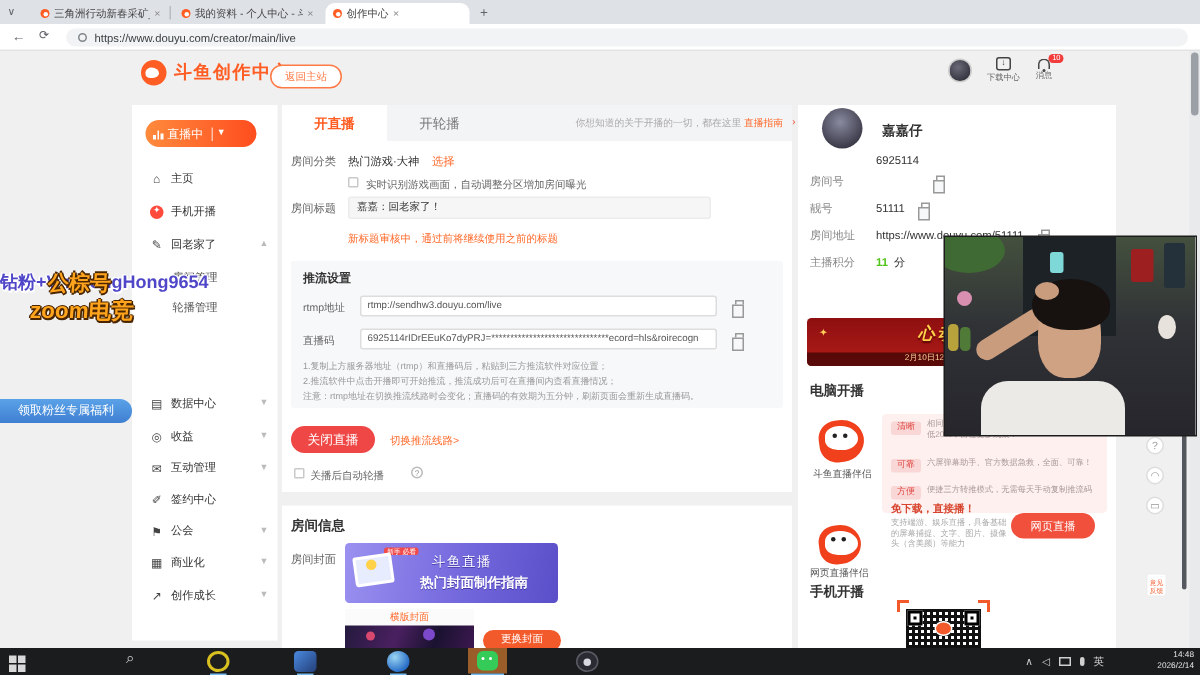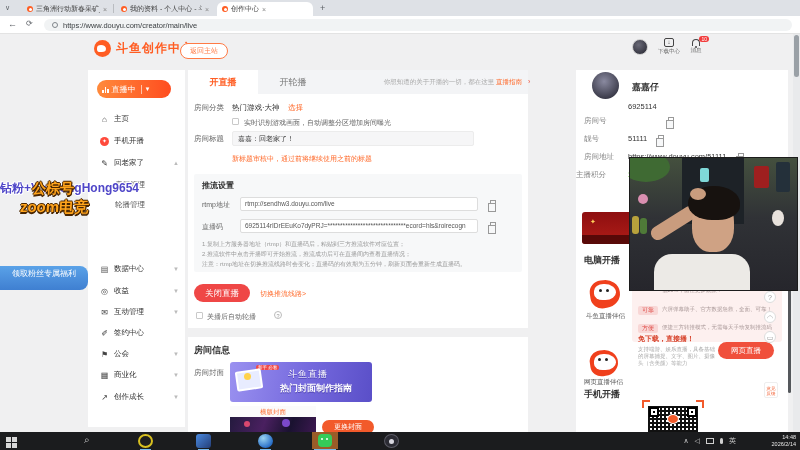--- a/index.html
+++ b/index.html
@@ -70,21 +70,21 @@
   #coverBanner .photo { position:absolute; left:6px; top:8px; width:26px; height:20px; background:#e8ecff; border:2px solid #fff; transform:rotate(-8deg); border-radius:2px; }
   #coverBanner .sun { position:absolute; left:14px; top:11px; width:7px; height:7px; border-radius:50%; background:#ffd24a; }
   #coverBanner .t1 { position:absolute; left:58px; top:6px; font-size:9px; font-weight:normal; color:#fff; text-shadow:0 1px 0 #4438a8; letter-spacing:1px; }
   #coverBanner .t2 { position:absolute; left:50px; top:20px; font-size:9px; font-weight:bold; color:#fff; text-shadow:0 1px 0 #4438a8; }
   #coverTab { position:absolute; left:42px; top:336px; width:86px; height:11px; background:#fbfbfb; color:#ff6a2b; font-size:6.5px; text-align:center; line-height:11px; }
   #coverThumb { position:absolute; left:42px; top:347px; width:86px; height:15px; background:linear-gradient(110deg,#241a3e,#4a2060 40%,#1a1230 70%,#3c1850); }
   #coverThumb i { position:absolute; border-radius:50%; }
   #coverBtn { position:absolute; left:134px; top:350px; width:52px; height:14px; background:#f25a2b; border-radius:8px; color:#fff; font-size:7px; text-align:center; line-height:14px; }
 
   
-  #panel { left:532px; top:36px; width:212px; height:362px; background:#fff;margin-left:44px; }
+  #panel { left:532px; top:36px; width:212px; height:362px; background:#fff; }
   #panelAvatar { position:absolute; left:16px; top:2px; width:27px; height:27px; border-radius:50%; background:radial-gradient(circle at 45% 35%, #8a8aa0, #1e1e2a); }
   .p-label { position:absolute; font-size:7.5px; color:#888; }
   .p-val { position:absolute; font-size:7.5px; color:#333; }
   #eventBanner { position:absolute; left:6px; top:142px; width:200px; height:32px; border-radius:3px; background:linear-gradient(180deg,#8e0f10,#b01d18); overflow:hidden; }
   #eventBanner .ti { position:absolute; left:0; right:0; top:3px; text-align:center; font-size:11px; font-weight:bold; font-style:italic; color:#ffd24a; text-shadow:0 1px 1px #5a0505; letter-spacing:2px; }
   #eventBanner .dt { position:absolute; left:0; right:0; bottom:0; height:9px; background:rgba(60,4,4,.75); color:#ffd9a0; font-size:5.5px; text-align:center; line-height:9px; }
   .spark { position:absolute; color:#ffcf5a; font-size:7px; }
   .mascot { position:absolute; width:30px; height:28px; }
   .mascot .body { position:absolute; inset:0; background:#f0401c; border-radius:45% 55% 55% 45%; transform:rotate(-8deg); }
   .mascot .face { position:absolute; left:4px; top:4px; width:22px; height:16px; background:#fff; border-radius:50% 60% 55% 45%; }
@@ -111,21 +111,21 @@
   #head { position:absolute; left:62px; top:38px; width:42px; height:56px; background:#cfa284; border-radius:46% 46% 42% 42%; }
   #hair { position:absolute; left:58px; top:28px; width:52px; height:34px; background:#17120f; border-radius:50% 50% 42% 46%; }
   #arm { position:absolute; left:18px; top:58px; width:52px; height:14px; background:#c99c7e; border-radius:8px; transform:rotate(-32deg); }
   #hand { position:absolute; left:60px; top:30px; width:16px; height:12px; background:#c99c7e; border-radius:50%; }
 
   
   #ovFans { left:0; top:146px; font-size:12px; font-weight:bold; color:#4f46c8; z-index:45;
     text-shadow:-1px 0 #fff,1px 0 #fff,0 -1px #fff,0 1px #fff,-1px -1px #fff,1px 1px #fff; white-space:nowrap; }
   .ovGold { font-weight:bold; color:#ffa41c; z-index:45; transform:skewX(-4deg);
     text-shadow:-1px 0 #4a2600,1px 0 #4a2600,0 -1px #4a2600,0 1.5px #4a2600,1px 1px #4a2600; white-space:nowrap; }
-  #ovBtn { left:0; top:232px; width:88px; height:24px; background:linear-gradient(180deg,#5aa2e8,#3f7fd1); color:#fff; font-size:8px; text-align:center; line-height:16px; border-radius:0 8px 8px 0; z-index:45; }
+  #ovBtn { left:0; top:232px; width:88px; height:16px; background:linear-gradient(180deg,#5aa2e8,#3f7fd1); color:#fff; font-size:8px; text-align:center; line-height:16px; border-radius:0 8px 8px 0; z-index:45; }
 
   
   .float-ic { position:absolute; width:12px; height:12px; border-radius:50%; background:#fff; border:1px solid #ddd; color:#999; font-size:7px; text-align:center; line-height:11px; z-index:30; }
   #fbBadge { position:absolute; left:764px; top:348px; width:14px; height:16px; background:#fff; color:#f25a2b; font-size:4.5px; line-height:5px; text-align:center; padding-top:3px; border-radius:2px; border:1px solid #eee; z-index:30; }
   #scrollTrack { left:793px; top:0; width:7px; height:398px; background:#e9eaec; }
   .scrollThumb { position:absolute; background:#9aa0a6; border-radius:3px; }
   #sideScroll { left:788px; top:249px; width:3px; height:110px; background:#55585c; border-radius:2px; z-index:31; }
 
   
   #taskbar { left:0; top:432px; width:800px; height:18px; background:#1b1c1e; z-index:60; }
@@ -324,21 +324,21 @@
 
       <span class="p-label" style="left:8px;top:46px;">房间号</span>
       <span class="p-val" style="left:52px;top:32px;">6925114</span>
       <span class="copy-ic" style="left:92px;top:47px;"></span>
       <span class="p-label" style="left:8px;top:64px;">靓号</span>
       <span class="p-val" style="left:52px;top:64px;">51111</span>
       <span class="copy-ic" style="left:82px;top:65px;"></span>
       <span class="p-label" style="left:8px;top:82px;">房间地址</span>
       <span class="p-val" style="left:52px;top:82px;">https://www.douyu.com/51111</span>
       <span class="copy-ic" style="left:162px;top:83px;"></span>
-      <span class="p-label" style="left:0;top:100px;">主播积分</span>
+      <span class="p-label" style="left:8px;top:100px;">主播积分</span>
       <span class="p-val" style="left:52px;top:100px;color:#52c41a;font-weight:bold;">11</span>
       <span class="p-val" style="left:64px;top:100px;">分</span>
 
       <div id="eventBanner">
         <span class="spark" style="left:8px;top:6px;">✦</span>
         <span class="spark" style="right:8px;top:6px;">✦</span>
         <span class="ti">心动邂逅</span>
         <span class="dt">2月10日12:00-2月23日24:00</span>
       </div>
 

